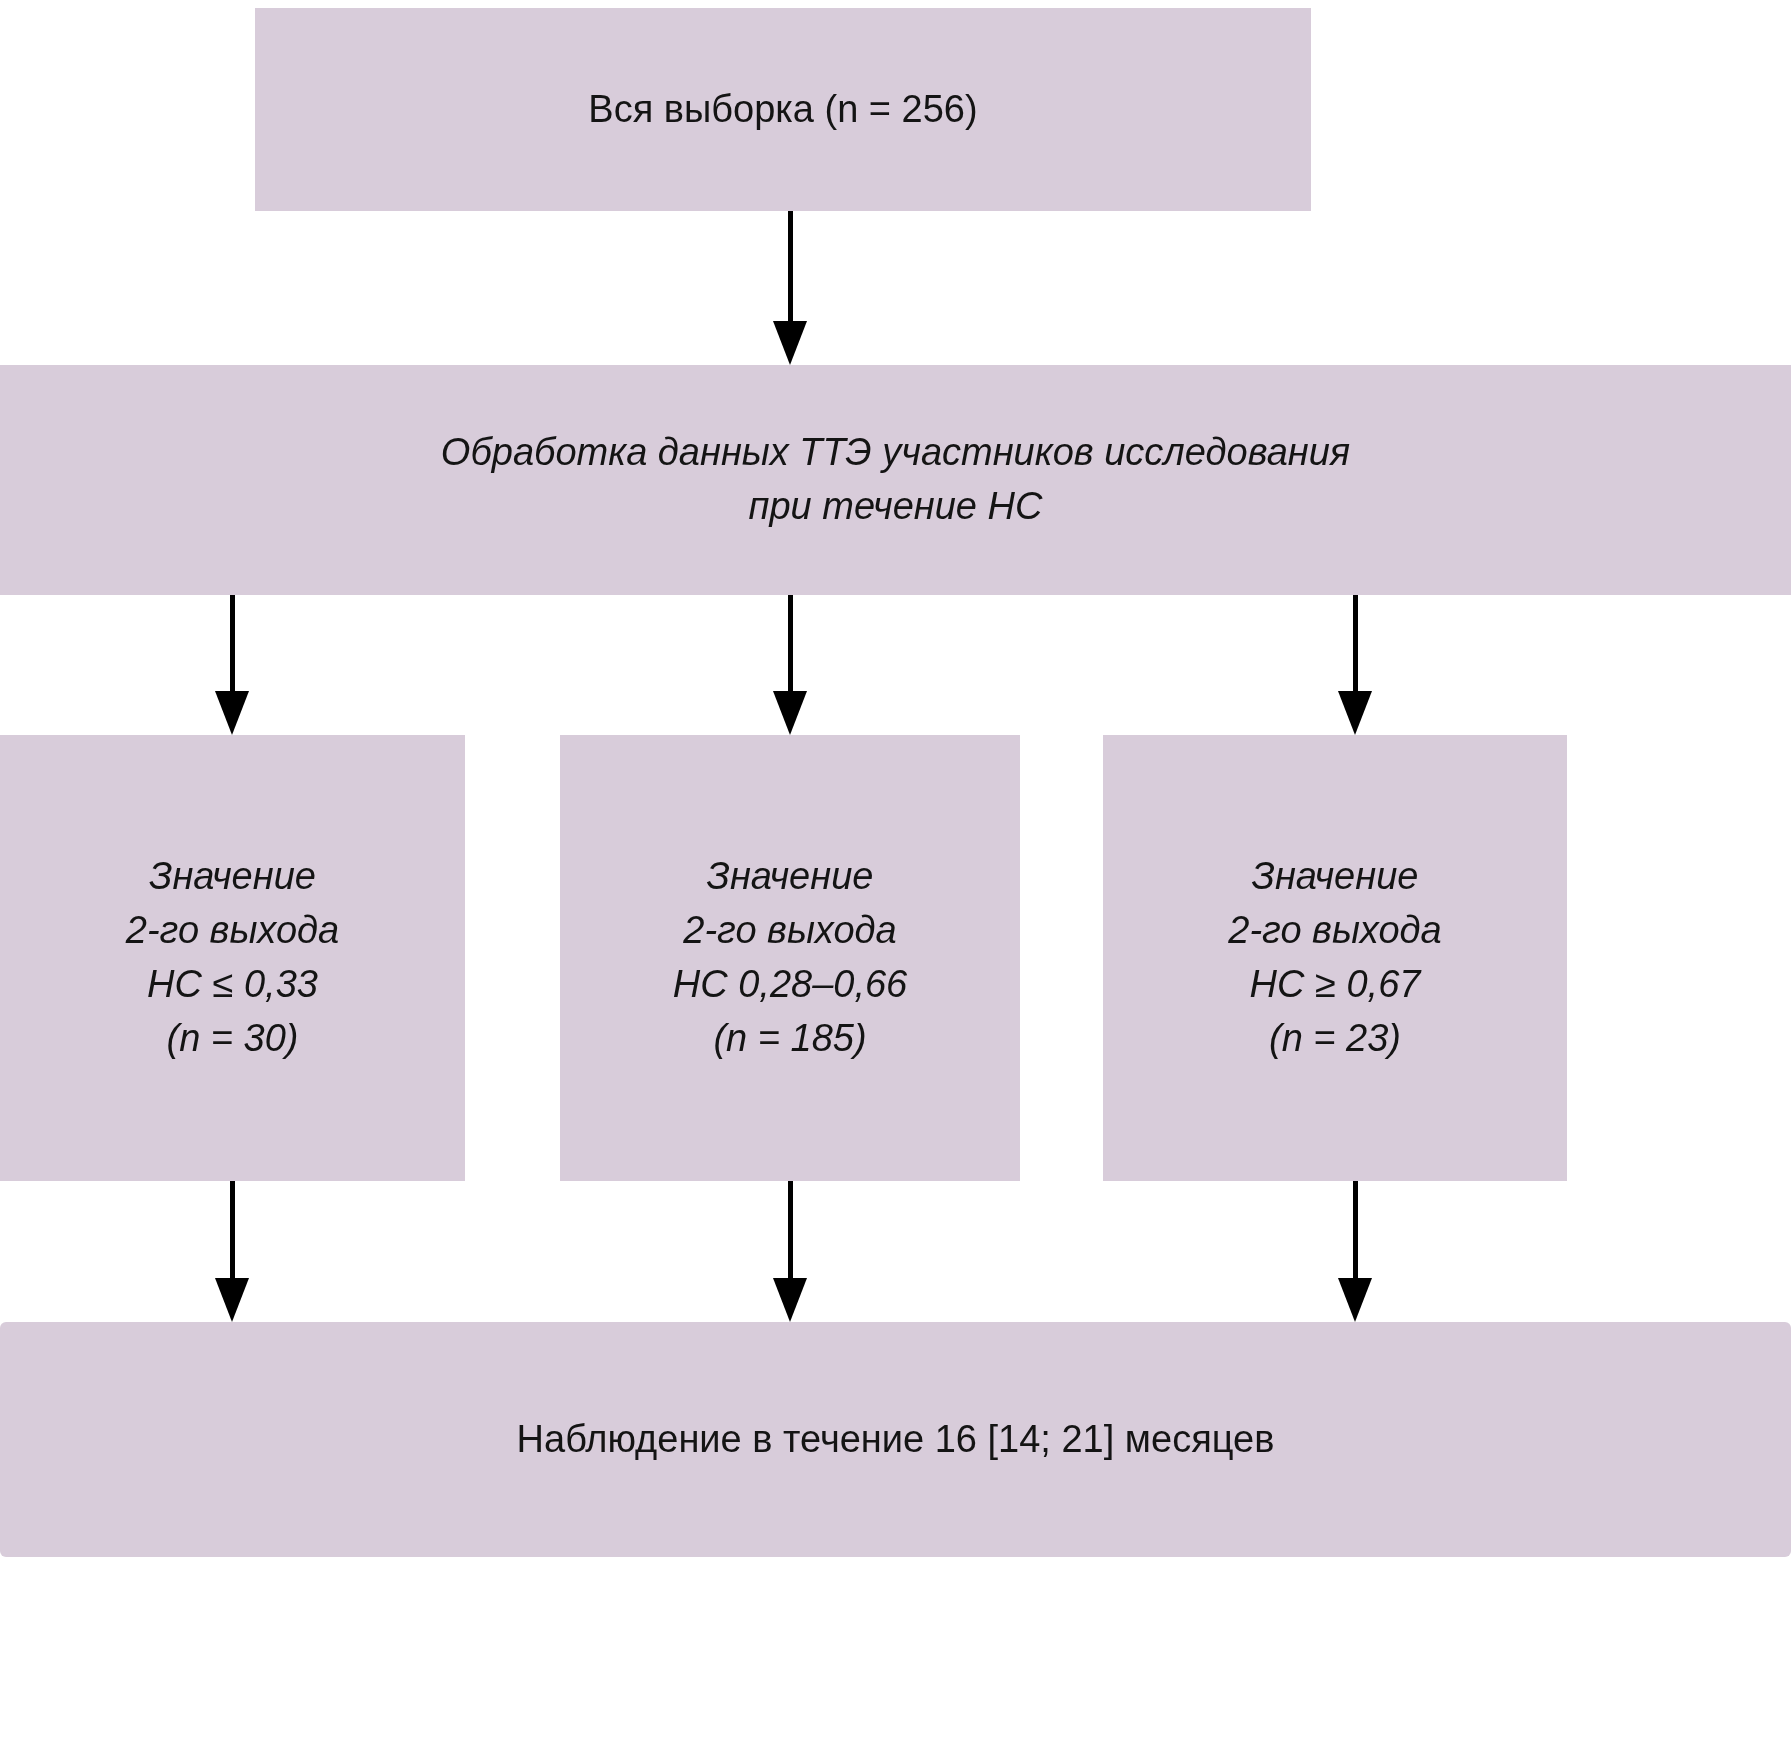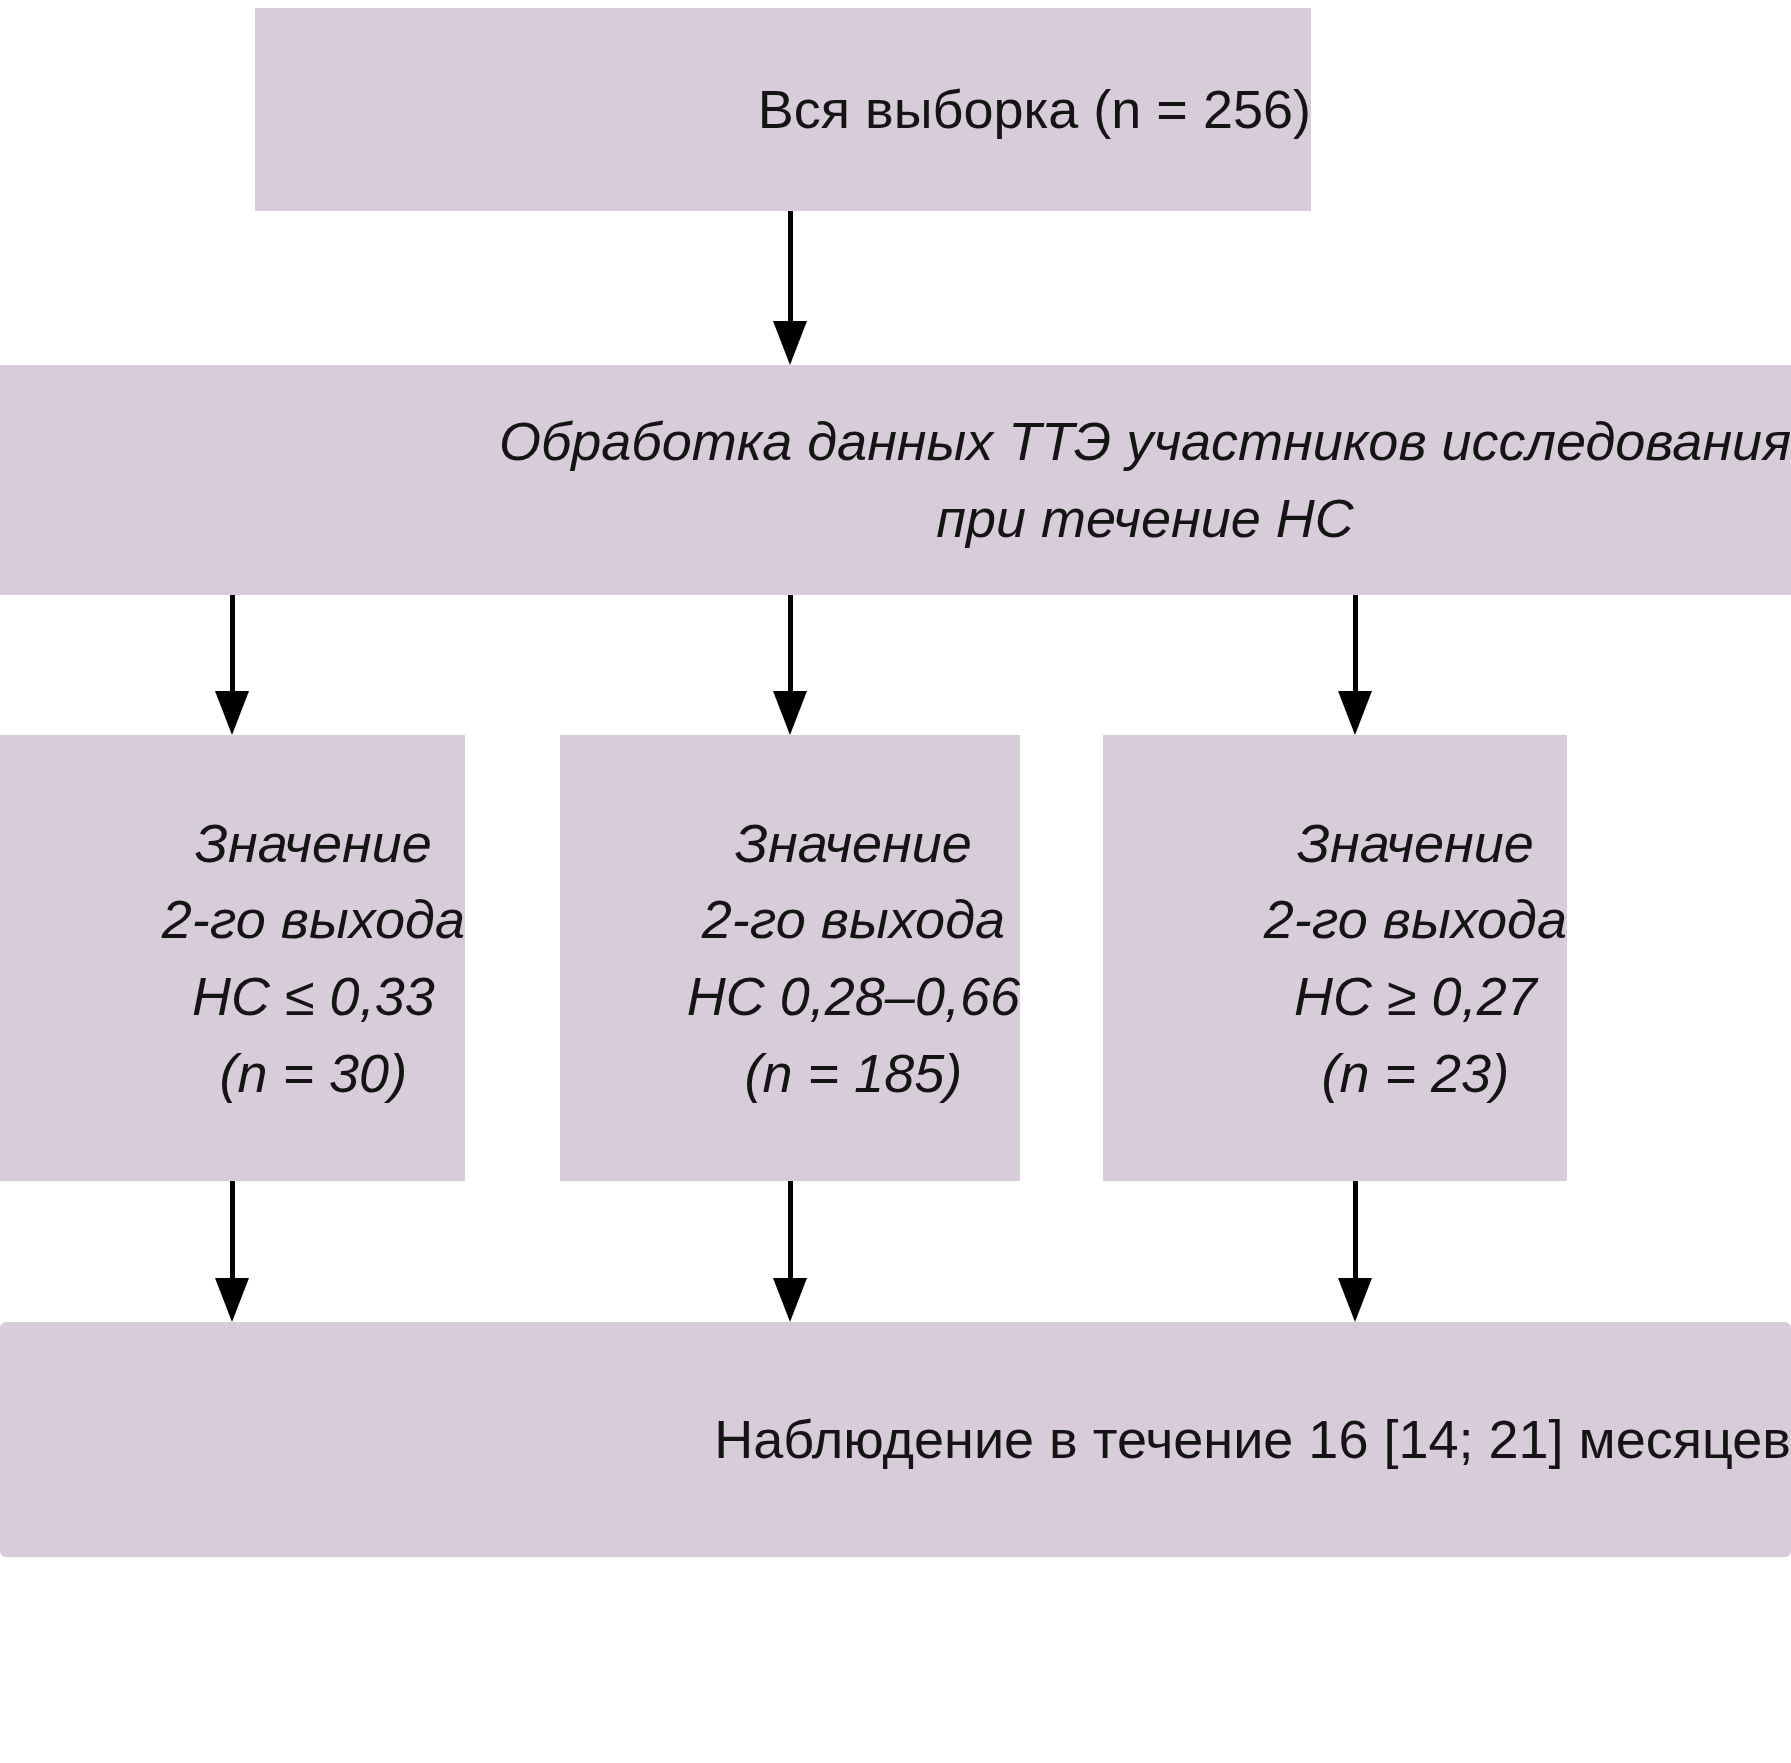--- a/index.html
+++ b/index.html
@@ -10,23 +10,23 @@
     background: #ffffff;
     font-family: "Liberation Sans", "DejaVu Sans", sans-serif;
     color: #141414;
     overflow: hidden;
   }
   .box {
     position: absolute;
     background: #d8ccda;
     display: flex;
     align-items: center;
-    justify-content: flex-end;
+    justify-content: center;
     text-align: center;
-    font-size: 54px;
+    font-size: 38px;
     line-height: 1.42;
     color: #141414;
   }
   .box .lines { display: flex; flex-direction: column; align-items: center; font-style: italic; }
   
   .box-top      { left: 255px;  top: 8px;    width: 1056px; height: 203px; }
   .box-process  { left: 0px;    top: 365px;  width: 1791px; height: 230px; }
   .box-branch-1 { left: 0px;    top: 735px;  width: 465px;  height: 446px; }
   .box-branch-2 { left: 560px;  top: 735px;  width: 460px;  height: 446px; }
   .box-branch-3 { left: 1103px; top: 735px;  width: 464px;  height: 446px; }
@@ -103,21 +103,21 @@
       <span>2-го выхода</span>
       <span>НС 0,28–0,66</span>
       <span>(n = 185)</span>
     </span>
   </div>
 
   <div class="box box-branch-3">
     <span class="lines">
       <span>Значение</span>
       <span>2-го выхода</span>
-      <span>НС ≥ 0,27</span>
+      <span>НС ≥ 0,67</span>
       <span>(n = 23)</span>
     </span>
   </div>
 
   <div class="arrow arrow-3a">
     <div class="shaft"></div>
     <div class="head"></div>
   </div>
   <div class="arrow arrow-3b">
     <div class="shaft"></div>

